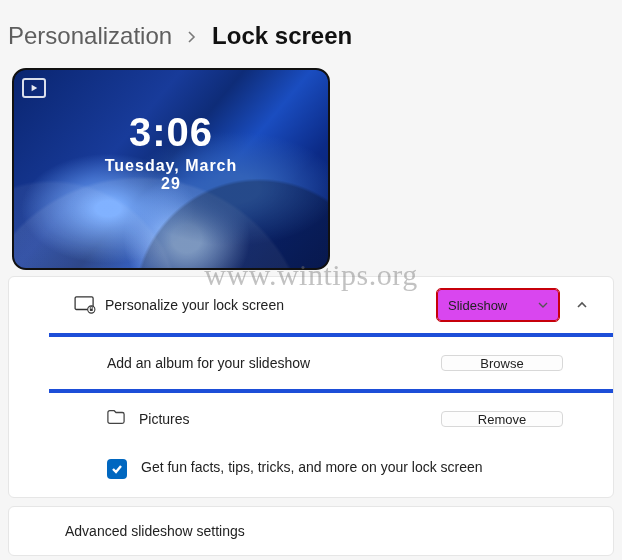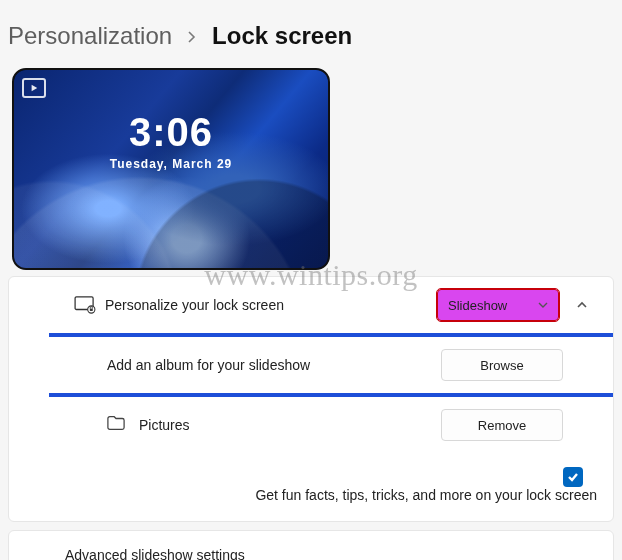--- a/index.html
+++ b/index.html
@@ -56,21 +56,21 @@
   }
   .slideshow-tag svg { fill: rgba(255,255,255,0.9); }
   .clock {
     position:absolute; left:50%; top:40px;
     transform:translateX(-50%);
     color:#fff; font-weight:600;
     font-size:40px; letter-spacing:1px;
     text-align:center;
   }
   .clock-date {
-    font-size:12px; font-weight:600;
+    font-size:16px; font-weight:600;
     margin-top:2px;
   }
   .watermark {
     position:absolute;
     left:50%; top:258px;
     transform:translateX(-50%);
     font-family: Georgia, "Times New Roman", serif;
     font-size:30px;
     color: rgba(120,120,120,0.45);
     letter-spacing:0.5px;
@@ -96,21 +96,21 @@
     border:1px solid #c7000b;
     outline:1px solid #c7000b;
     border-radius:4px;
     background:#d946ef;
     display:flex; align-items:center; justify-content:space-between;
     padding:0 10px;
     font-size:13px; color:#222;
     margin-right:8px;
   }
   .btn {
-    width:122px; height:32px;
+    width:122px; height:16px;
     border:1px solid #d8d8d8;
     border-radius:4px;
     background:#fdfdfd;
     font-size:13px; color:#222;
     display:flex; align-items:center; justify-content:center;
     margin-right:4px;
   }
   .expander {
     width:30px; height:30px;
     display:flex; align-items:center; justify-content:center;
@@ -119,21 +119,21 @@
   .checkbox {
     width:20px; height:20px;
     background:#0067c0;
     border-radius:4px;
     display:flex; align-items:center; justify-content:center;
     margin-right:14px;
   }
   .checkbox svg { stroke:#fff; stroke-width:2.4; fill:none; }
   .folder-icon { color:#444; }
   .indent { padding-left:58px !important; }
-  .check-row { padding:14px 16px 18px 58px; display:flex; align-items:flex-end;flex-direction:column; }
+  .check-row { padding:14px 16px 18px 58px; display:flex; align-items:flex-start; }
   .check-label { font-size:14px; color:#222; }
   .adv-row { padding:16px; font-size:14px; color:#222; display:flex; align-items:center;}
   .adv-row .spacer{flex:1;}
 </style>
 </head>
 <body>
 
 <div class="breadcrumb">
   <span class="parent">Personalization</span>
   <span class="chev">

